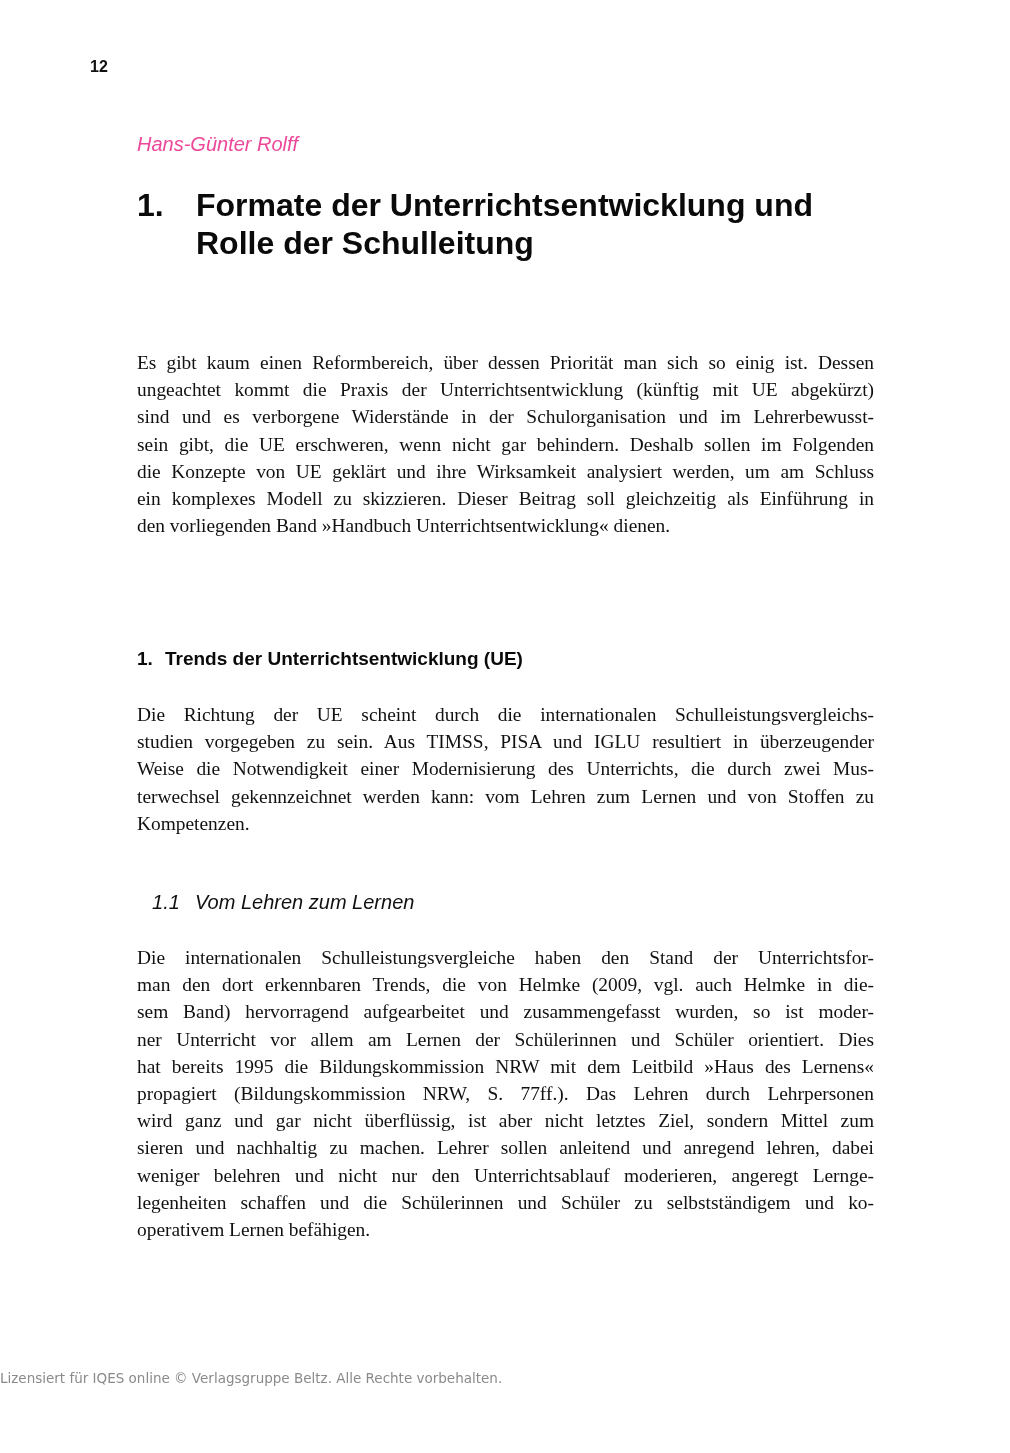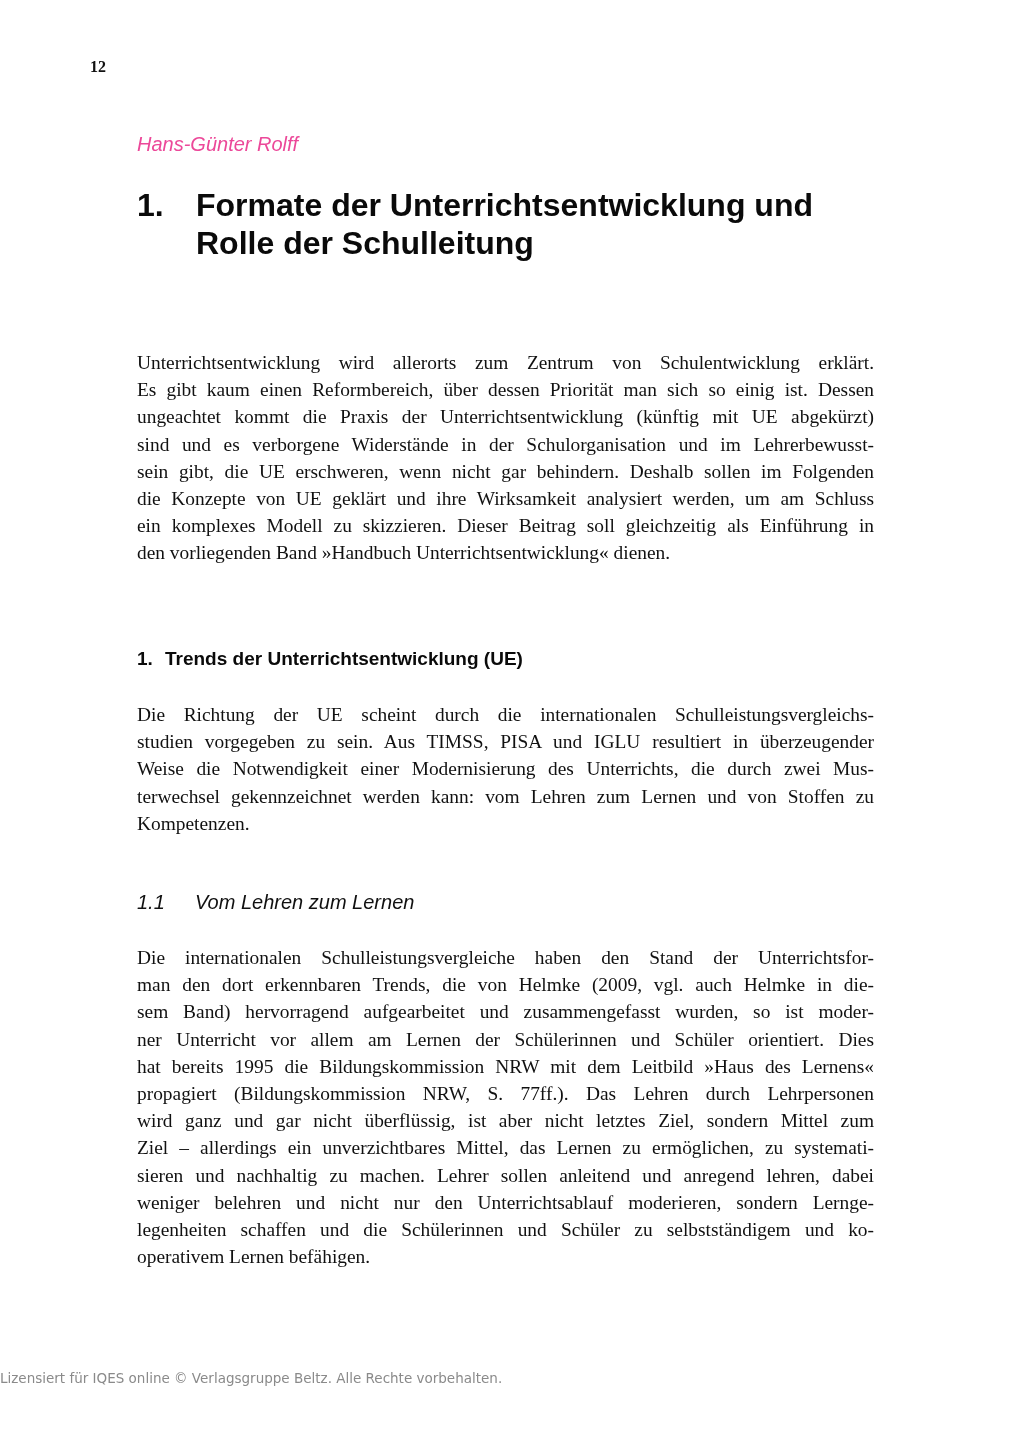--- a/index.html
+++ b/index.html
@@ -11,21 +11,21 @@
       width: 1010px;
       height: 1453px;
       position: relative;
       overflow: hidden;
       color: #1a1a1a;
     }
     .page-number {
       position: absolute;
       left: 90px;
       top: 58px;
-      font-family: Liberation Serif, serif;
+      font-family: Liberation Sans, sans-serif;
       font-weight: bold;
       font-size: 16px;
       color: #111;
     }
     .author {
       position: absolute;
       left: 137px;
       top: 133px;
       font-family: "Liberation Sans", sans-serif;
       font-style: italic;
@@ -90,21 +90,21 @@
     .subsection-heading {
       position: absolute;
       left: 137px;
       top: 891px;
       font-family: "Liberation Sans", sans-serif;
       font-style: italic;
       font-size: 20px;
       color: #111;
       display: flex;
     }
-    .subsection-heading .num { width: 58px; }
+    .subsection-heading .num { width: 58px; text-align: center; }
     .footer {
       position: absolute;
       left: 0;
       width: 1010px;
       top: 1370px;
       font-family: "DejaVu Sans", sans-serif;
       font-size: 13.5px;
       color: #8a8a8a;
     }
   </style>
@@ -117,21 +117,20 @@
 
 <div class="chapter-title">
   <span class="num">1.</span>
   <span class="text">
     <span style="display:block">Formate der Unterrichtsentwicklung und</span>
     <span style="display:block">Rolle der Schulleitung</span>
   </span>
 </div>
 
 <p class="body-text p1">
-  <span class="line">Unterrichtsentwicklung wird allerorts zum Zentrum von Schulentwicklung erklärt.</span>
   <span class="line">Es gibt kaum einen Reformbereich, über dessen Priorität man sich so einig ist. Dessen</span>
   <span class="line">ungeachtet kommt die Praxis der Unterrichtsentwicklung (künftig mit UE abgekürzt)</span>
   <span class="line">sind und es verborgene Widerstände in der Schulorganisation und im Lehrerbewusst-</span>
   <span class="line">sein gibt, die UE erschweren, wenn nicht gar behindern. Deshalb sollen im Folgenden</span>
   <span class="line">die Konzepte von UE geklärt und ihre Wirksamkeit analysiert werden, um am Schluss</span>
   <span class="line">ein komplexes Modell zu skizzieren. Dieser Beitrag soll gleichzeitig als Einführung in</span>
   <span class="line last">den vorliegenden Band »Handbuch Unterrichtsentwicklung« dienen.</span>
 </p>
 
 <div class="section-heading">
@@ -153,20 +152,19 @@
 </div>
 
 <p class="body-text p3">
   <span class="line">Die internationalen Schulleistungsvergleiche haben den Stand der Unterrichtsfor-</span>
   <span class="line">man den dort erkennbaren Trends, die von Helmke (2009, vgl. auch Helmke in die-</span>
   <span class="line">sem Band) hervorragend aufgearbeitet und zusammengefasst wurden, so ist moder-</span>
   <span class="line">ner Unterricht vor allem am Lernen der Schülerinnen und Schüler orientiert. Dies</span>
   <span class="line">hat bereits 1995 die Bildungskommission NRW mit dem Leitbild »Haus des Lernens«</span>
   <span class="line">propagiert (Bildungskommission NRW, S. 77ff.). Das Lehren durch Lehrpersonen</span>
   <span class="line">wird ganz und gar nicht überflüssig, ist aber nicht letztes Ziel, sondern Mittel zum</span>
-  <span class="line">Ziel – allerdings ein unverzichtbares Mittel, das Lernen zu ermöglichen, zu systemati-</span>
   <span class="line">sieren und nachhaltig zu machen. Lehrer sollen anleitend und anregend lehren, dabei</span>
-  <span class="line">weniger belehren und nicht nur den Unterrichtsablauf moderieren, sondern Lernge-</span>
+  <span class="line">weniger belehren und nicht nur den Unterrichtsablauf moderieren, angeregt Lernge-</span>
   <span class="line">legenheiten schaffen und die Schülerinnen und Schüler zu selbstständigem und ko-</span>
   <span class="line last">operativem Lernen befähigen.</span>
 </p>
 
 <div class="footer">Lizensiert für IQES online © Verlagsgruppe Beltz. Alle Rechte vorbehalten.</div>
 
 </body></html>

